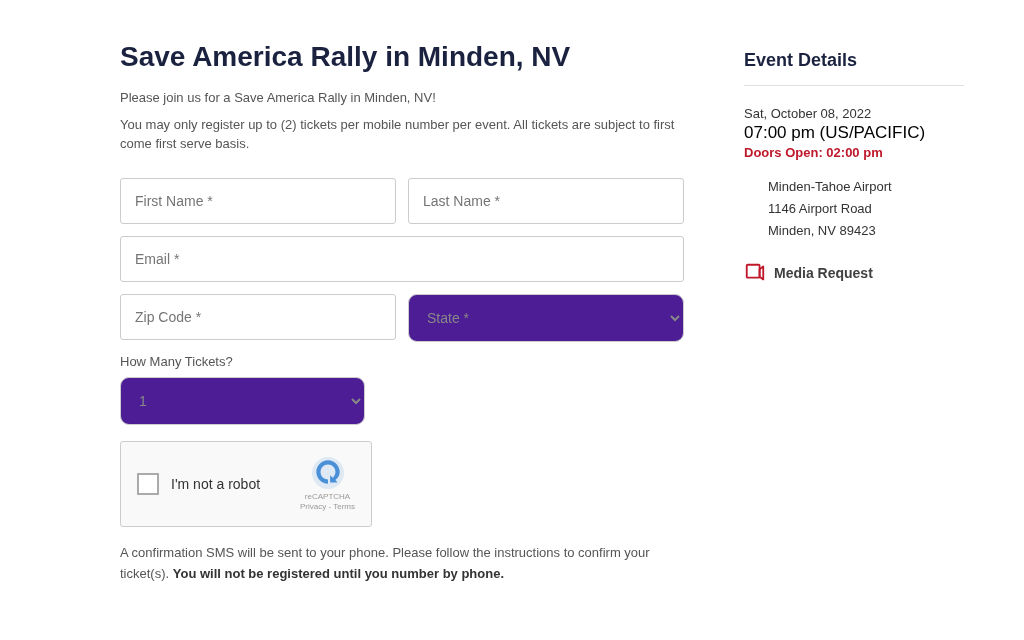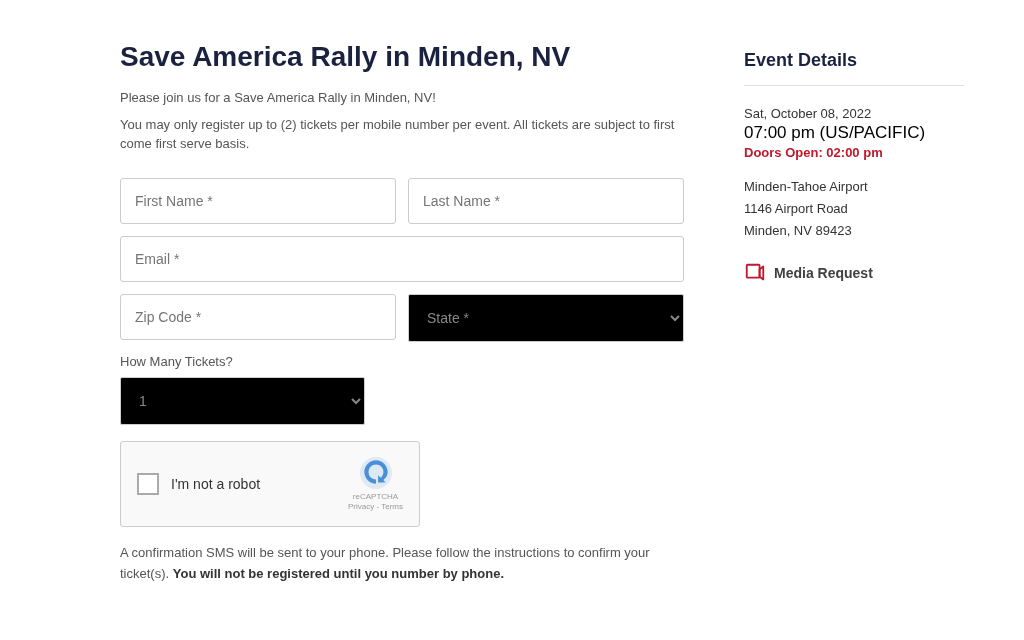--- a/index.html
+++ b/index.html
@@ -68,26 +68,26 @@
       padding: 14px 14px;
       font-size: 14px;
       color: #888;
       outline: none;
       background: #fff;
       width: 100%;
     }
 
     .form-select {
       border: 1px solid #ccc;
-      border-radius: 2px;
+      border-radius: 9px;
       padding: 14px 14px;
       font-size: 14px;
       color: #888;
       outline: none;
-      background: #000000;
+      background: #4c1d95;
       width: 100%;
       appearance: auto;
     }
 
     .tickets-label {
       font-size: 13px;
       color: #555;
       margin-bottom: 8px;
       font-weight: 500;
     }
@@ -95,21 +95,21 @@
     .tickets-select-wrapper {
       width: 245px;
     }
 
     .captcha-box {
       display: flex;
       align-items: center;
       border: 1px solid #ccc;
       border-radius: 3px;
       padding: 14px 16px;
-      width: 300px;
+      width: 252px;
       margin-bottom: 16px;
       background: #f9f9f9;
       justify-content: space-between;
     }
 
     .captcha-left {
       display: flex;
       align-items: center;
       gap: 12px;
     }
@@ -193,20 +193,21 @@
     .event-doors span {
       color: #c0182b;
       font-weight: 700;
     }
 
     .event-venue {
       font-size: 13px;
       color: #333;
       line-height: 1.7;
       margin-bottom: 20px;
+      margin-left: 24px;
     }
 
     .media-request-link {
       display: flex;
       align-items: center;
       gap: 8px;
       color: #404040;
       text-decoration: none;
       font-size: 14px;
       font-weight: 600;

